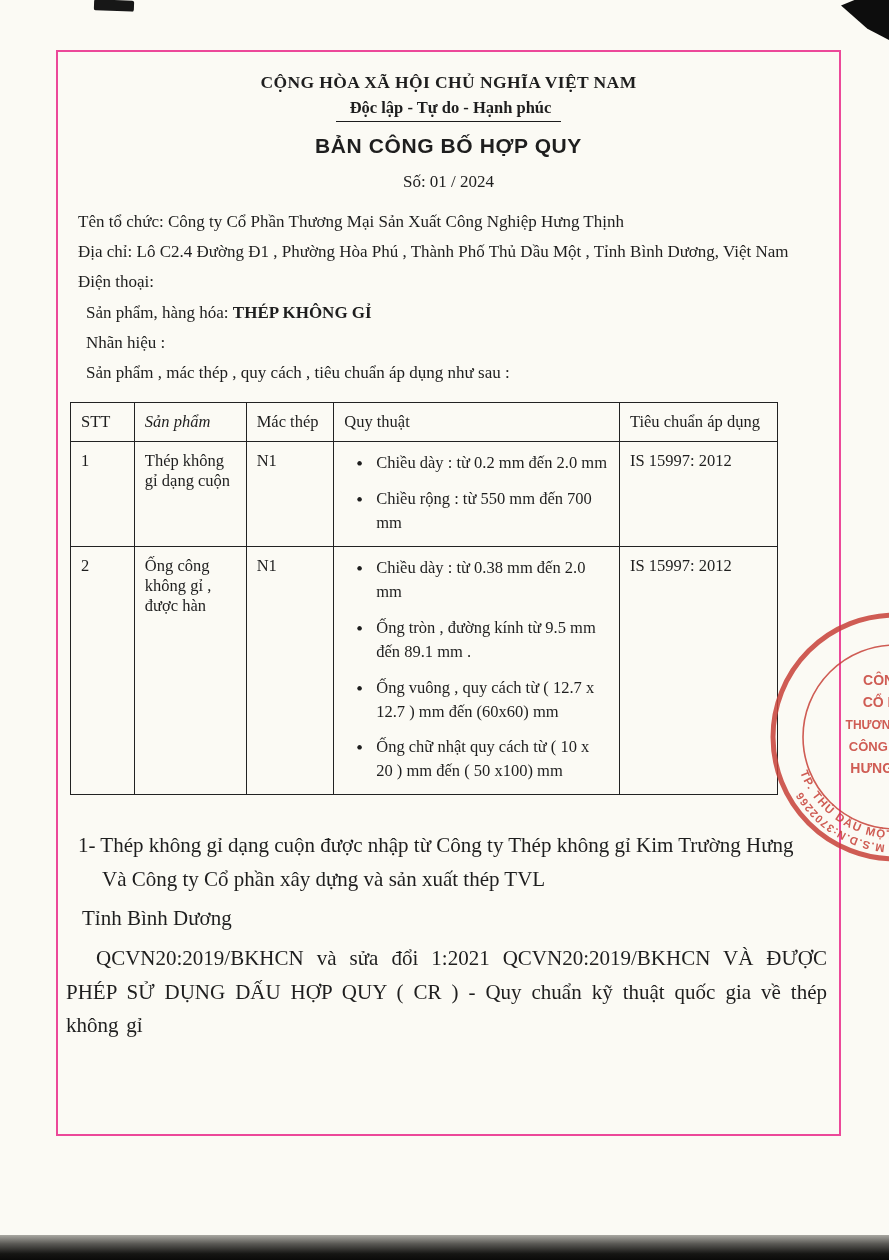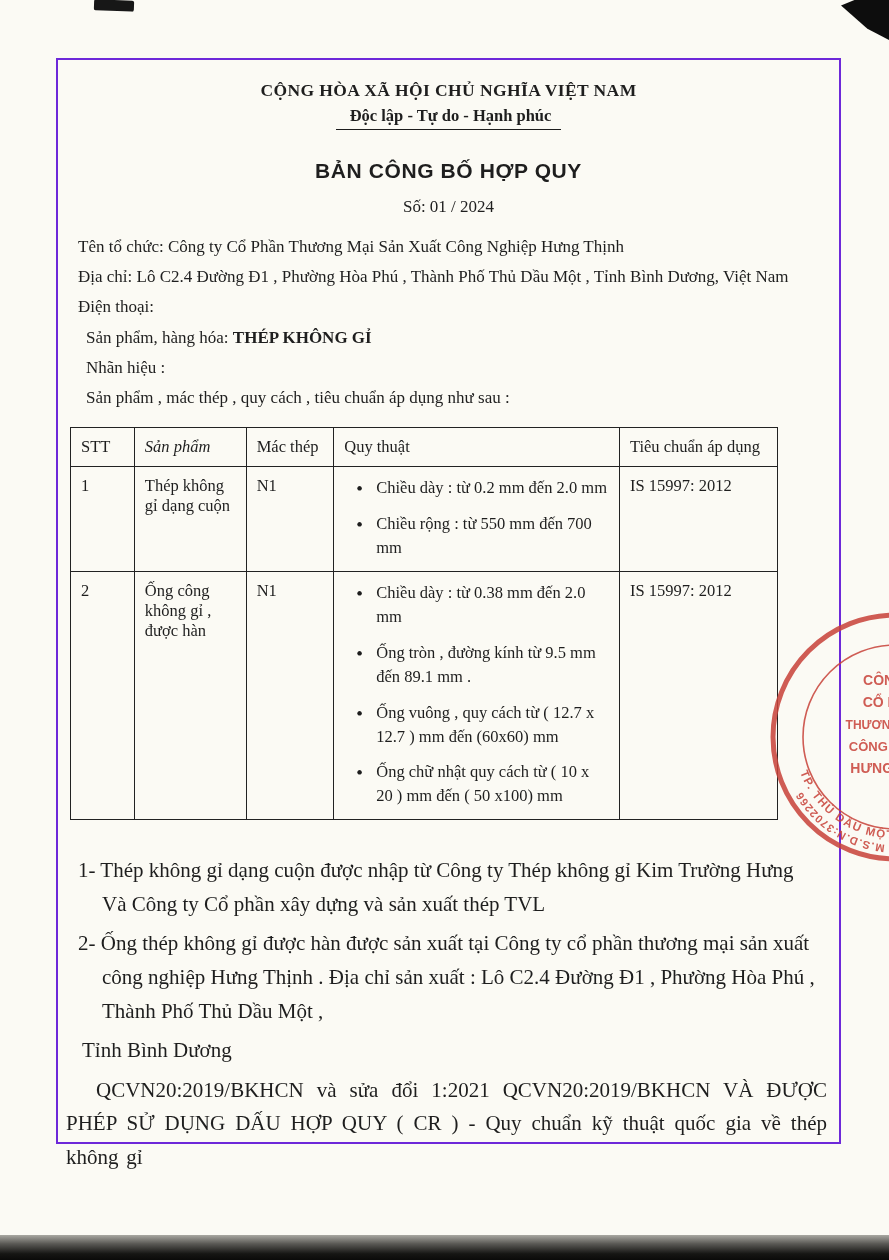--- a/index.html
+++ b/index.html
@@ -3,33 +3,33 @@
 <meta charset="utf-8">
 <style>
   html,body { margin:0; padding:0; }
   body {
     width:889px; height:1260px; position:relative; overflow:hidden;
     background:#fbfaf4;
     font-family:"Liberation Serif","DejaVu Serif",serif;
     color:#1e1e1e;
   }
   .frame {
-    position:absolute; left:56px; top:58px; width:785px; height:1086px;
-    border:2px solid #6d28d9; box-sizing:border-box;
+    position:absolute; left:56px; top:50px; width:785px; height:1086px;
+    border:2px solid #ec4899; box-sizing:border-box;
     padding:12px 20px 20px 20px;
   }
   .center { text-align:center; }
   .republic { font-size:17.5px; font-weight:bold; letter-spacing:.4px; margin-top:8px; }
   .motto-wrap { margin-top:5px; }
   .motto {
     display:inline-block; font-size:16.5px; font-weight:bold;
     border-bottom:1.7px solid #1c1c1c; padding:0 10px 3px 14px;
   }
   .doc-title {
-    margin-top:29px; font-family:"Liberation Sans","DejaVu Sans",sans-serif;
+    margin-top:12px; font-family:"Liberation Sans","DejaVu Sans",sans-serif;
     font-size:21px; font-weight:bold; letter-spacing:.6px;
   }
   .doc-number { margin-top:14px; font-size:17px; }
   .info { margin-top:16px; font-size:17px; line-height:1.6; }
   .info p { margin:3px 0; }
   .indent { padding-left:8px; }
   .bold { font-weight:bold; }
   table.spec {
     margin-top:16px; width:708px; margin-left:-8px;
     border-collapse:collapse; font-size:16.5px;
@@ -139,21 +139,20 @@
             <li>Ống chữ nhật quy cách từ ( 10 x 20 ) mm đến ( 50 x100) mm</li>
           </ul>
         </td>
         <td>IS 15997: 2012</td>
       </tr>
     </tbody>
   </table>
 
   <div class="notes">
     <p class="note-hang">1-  Thép không gỉ dạng cuộn được nhập từ Công ty Thép không gỉ Kim Trường Hưng Và Công ty Cổ phần xây dựng và sản xuất thép TVL</p>
-    <p class="note-hang">2-  Ống thép không gỉ được hàn được sản xuất tại Công ty cổ phần thương mại sản xuất công nghiệp Hưng Thịnh . Địa chỉ sản xuất : Lô C2.4 Đường Đ1 , Phường Hòa Phú , Thành Phố Thủ Dầu Một ,</p>
     <p class="note-plain">Tỉnh Bình Dương</p>
     <p class="conformity-body">QCVN20:2019/BKHCN và sửa đổi 1:2021 QCVN20:2019/BKHCN VÀ ĐƯỢC PHÉP SỬ DỤNG DẤU HỢP QUY ( CR ) -  Quy chuẩn kỹ thuật quốc gia về thép không gỉ</p>
   </div>
 
 </div>
 
 <svg class="stamp" viewBox="0 0 260 260" width="260" height="260">
   <circle cx="130" cy="130" r="122" fill="none" stroke="#c8433a" stroke-width="5"></circle>
   <circle cx="130" cy="130" r="92" fill="none" stroke="#c8433a" stroke-width="1.6"></circle>
   <defs>

